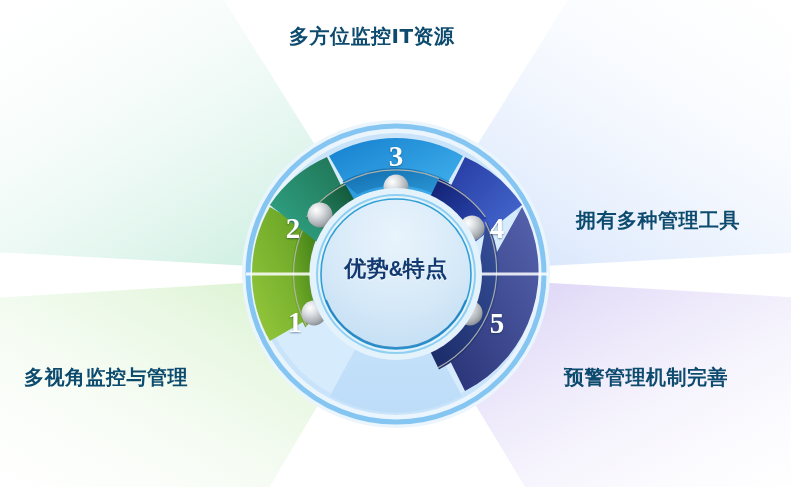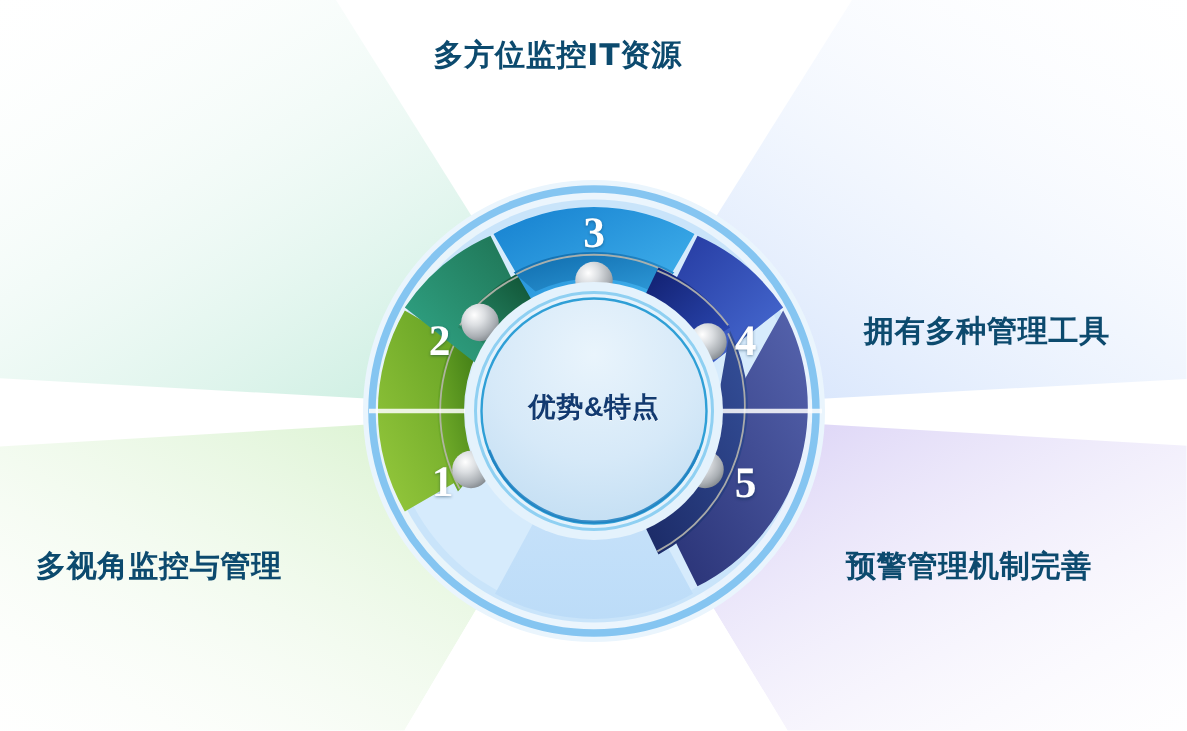--- a/index.html
+++ b/index.html
@@ -34,23 +34,23 @@
     color:#ffffff;
     text-shadow:0 1px 2px rgba(0,40,70,.45);
     transform:translate(-50%,-50%);
     pointer-events:none;
     line-height:1;
   }
   .center-text{
     position:absolute;
     left:396px;top:271px;
     transform:translate(-50%,-50%);
-    font-family:Liberation Sans, sans-serif;
+    font-family:Liberation Mono, monospace;
     font-weight:700;
-    font-size:18px;
+    font-size:22px;
     color:#123a70;
     white-space:nowrap;
     letter-spacing:0.5px;
     text-shadow:0 1px 0 rgba(255,255,255,.75);
     line-height:1;
   }
 </style>
 </head>
 <body>
 

